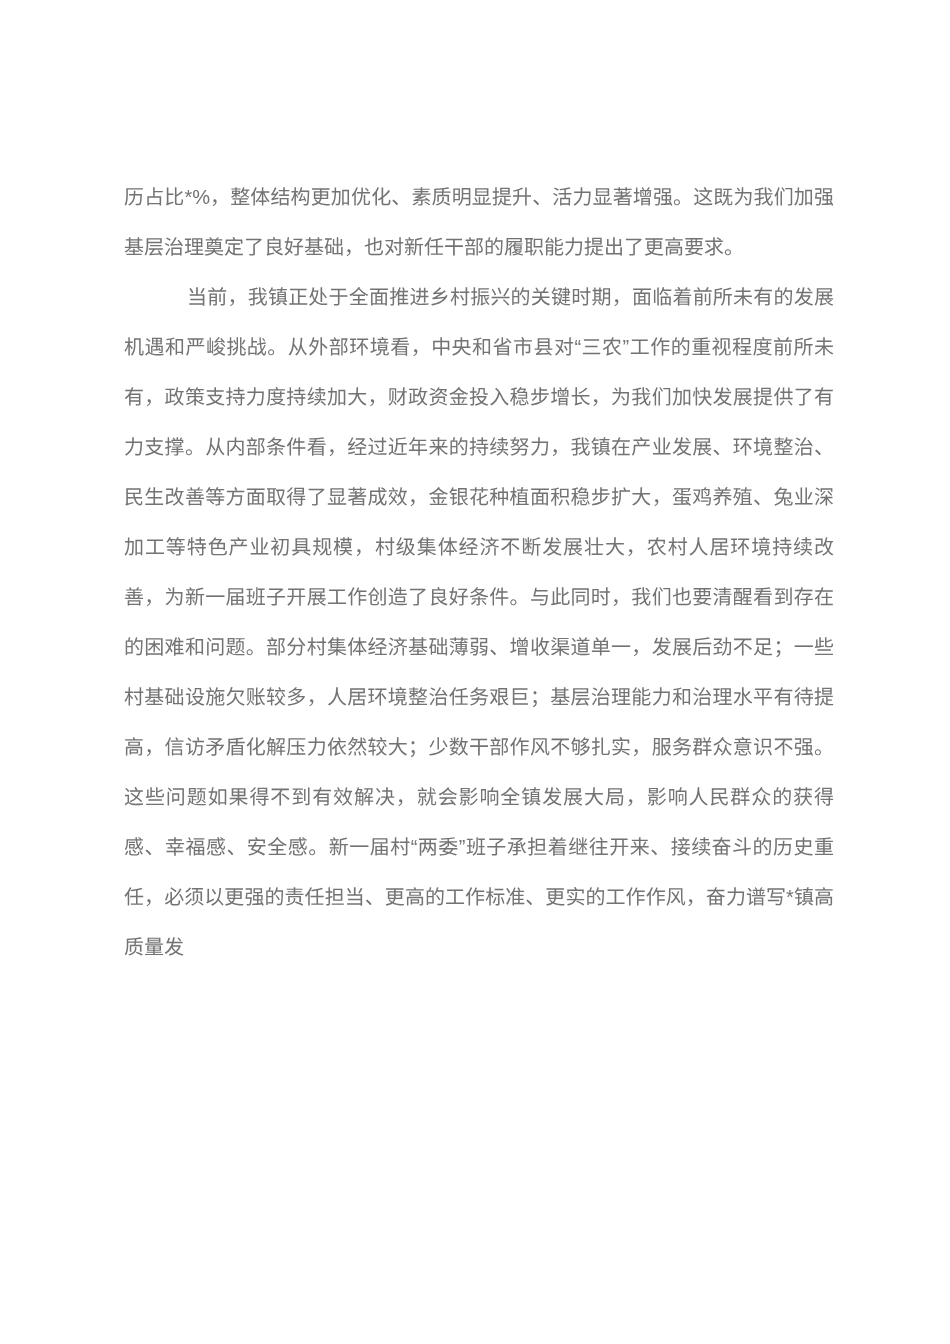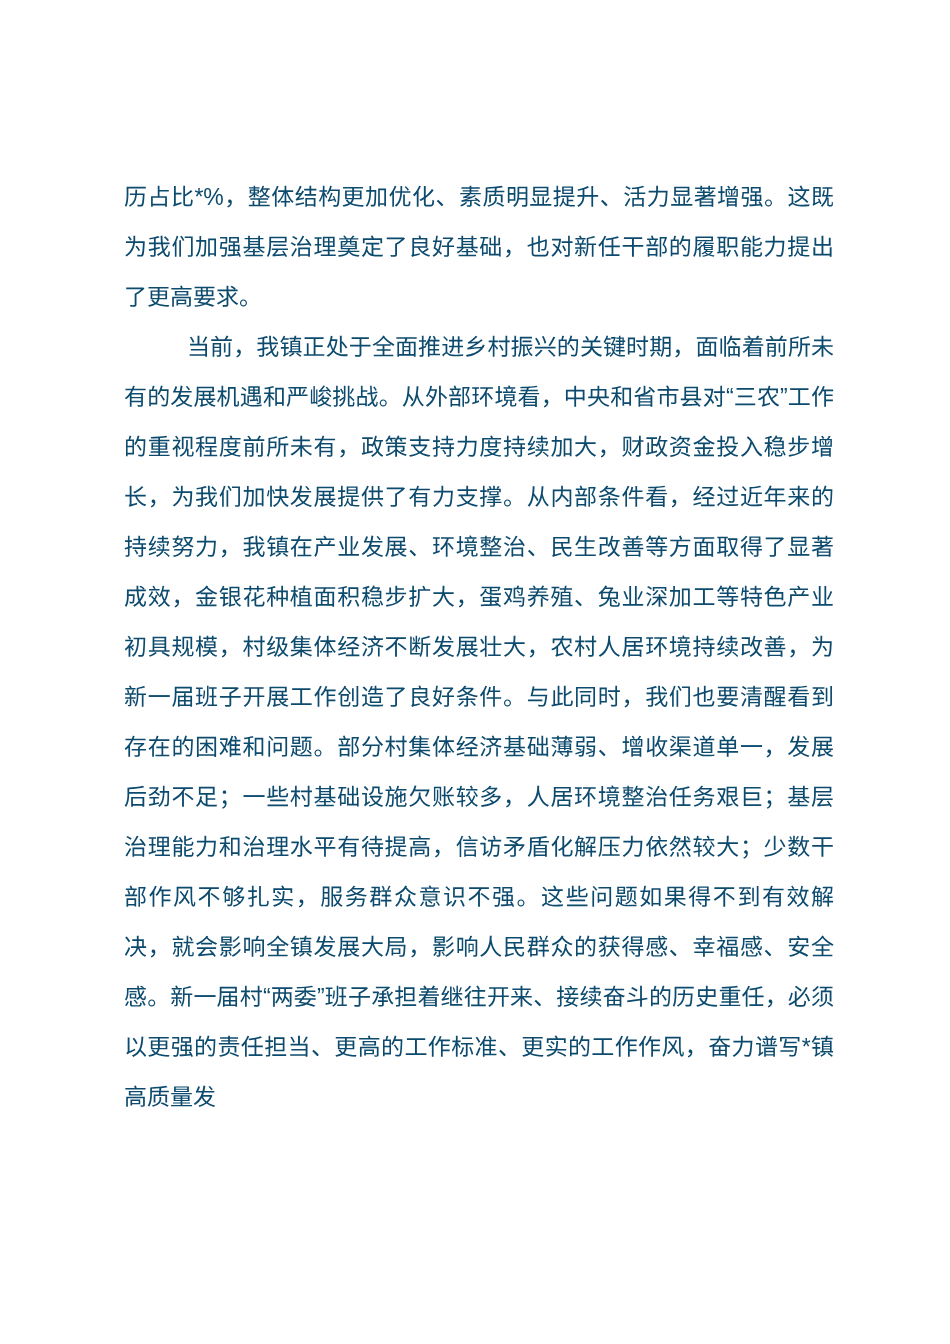--- a/index.html
+++ b/index.html
@@ -27,22 +27,22 @@
   .text-body {
     position: absolute;
     left: 124px;
     top: 172px;
     width: 710px;
   }
 
   .para {
     margin: 0;
     padding: 0;
-    color: #0c4a6e;
-    font-size: 23px;
+    color: #737373;
+    font-size: 20px;
     line-height: 50px;
     letter-spacing: 0px;
     text-align: justify;
     text-justify: inter-ideograph;
     font-weight: 400;
     word-break: break-all;
     white-space: normal;
   }
 
   .para + .para {

